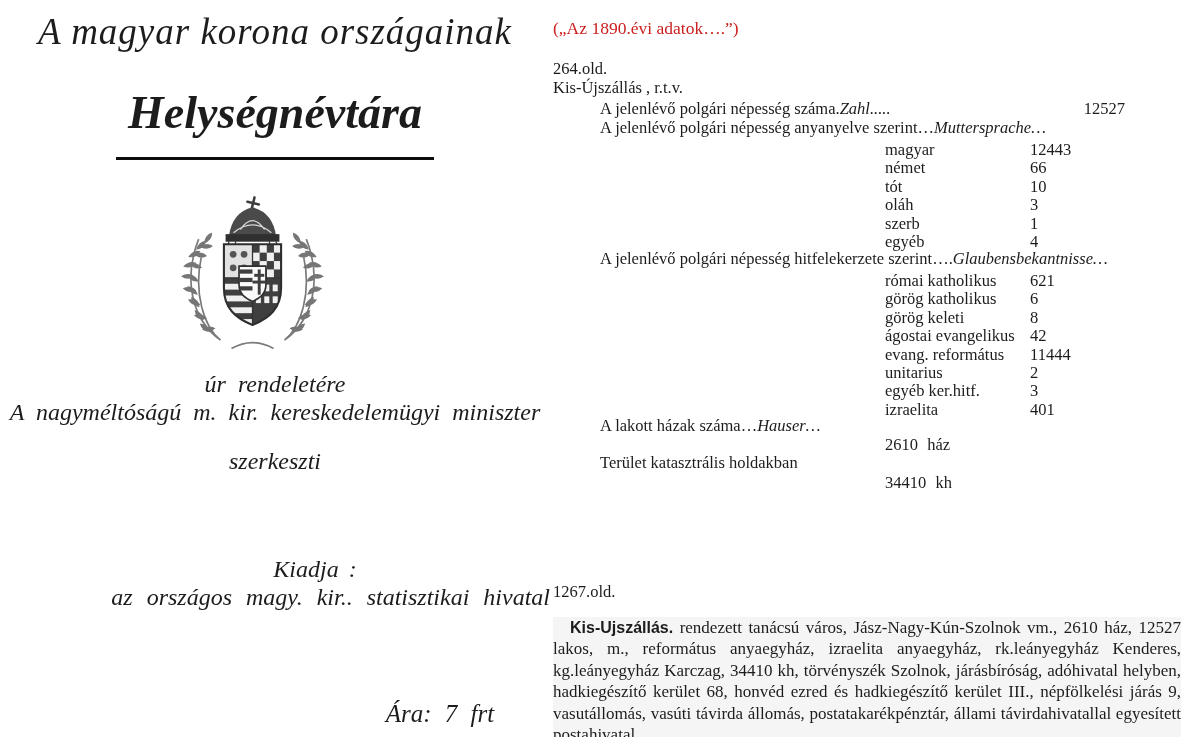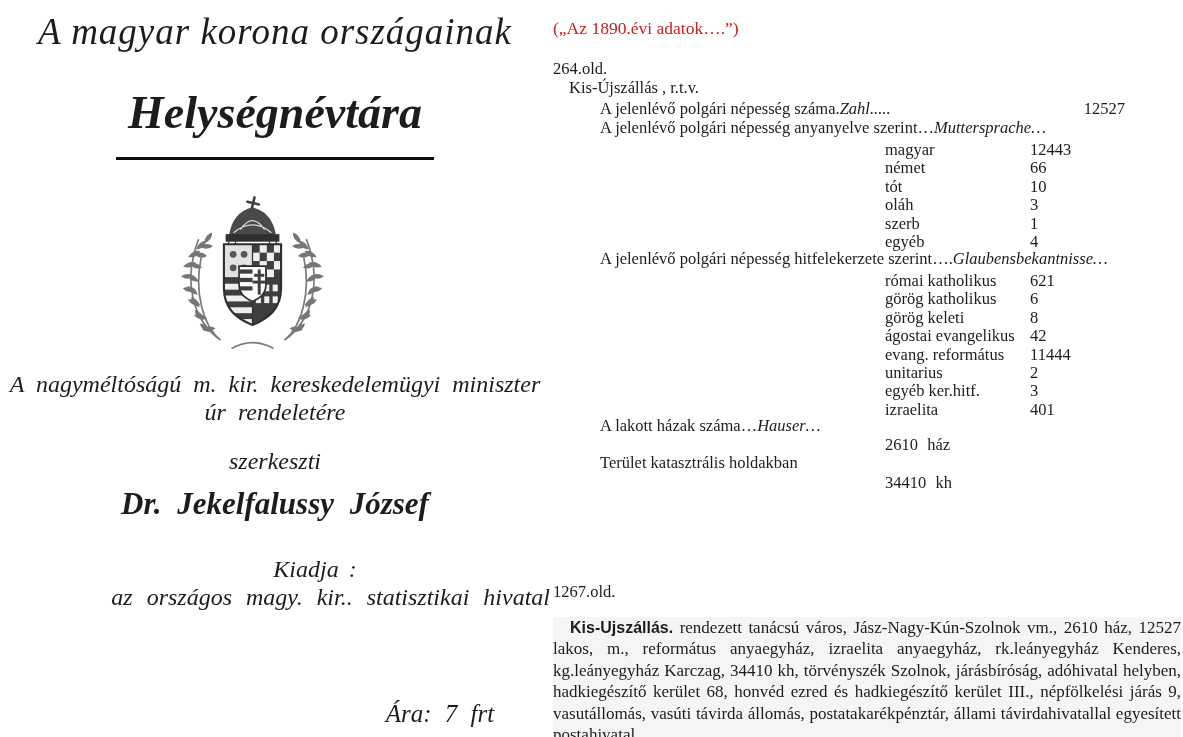--- a/index.html
+++ b/index.html
@@ -43,21 +43,21 @@
     position:absolute;top:700px;left:330px;width:220px;text-align:center;
     font-style:italic;font-size:25px;word-spacing:7px;white-space:nowrap;
   }
   
   .right-col{position:absolute;left:553px;top:0;width:630px;height:737px;font-size:16.5px;}
   .source-note{
     position:absolute;top:18px;left:0;color:#cc2020;font-size:17.5px;white-space:nowrap;
   }
   .page-ref{position:absolute;left:0;white-space:nowrap;}
   .ref-264{top:59px;}
-  .place-header{position:absolute;top:78px;left:16px;white-space:nowrap;}
+  .place-header{position:absolute;top:78px;left:0;white-space:nowrap;}
   .stat-line{position:absolute;left:47px;width:583px;display:flex;white-space:nowrap;}
   .pop-line{top:99px;}
   .lang-header{top:118px;}
   .rel-header{top:249px;}
   .houses-label{top:416px;}
   .area-label{top:453px;}
   .it{font-style:italic;}
   .far-value{margin-left:auto;margin-right:58px;}
   .subrows{position:absolute;left:0;width:630px;}
   .lang-rows{top:140px;}
@@ -182,27 +182,26 @@
       </g>
       <g stroke="#3f3f3f" stroke-width="3.5">
         <line x1="118" y1="92" x2="118" y2="122"></line>
         <line x1="112" y1="99" x2="124" y2="99"></line>
         <line x1="110" y1="107" x2="126" y2="107"></line>
       </g>
     </g>
   </svg>
 
   <div class="commission">
+    <div>úr  rendeletére</div>
     <div>A  nagyméltóságú  m. kir. kereskedelemügyi  miniszter</div>
-    <div>úr  rendeletére</div>
   </div>
 
   <div class="szerkeszti">szerkeszti</div>
 
-  <div class="editor-name">Dr. Jekelfalussy  József</div>
 
   <div class="kiadja">Kiadja :</div>
 
   <div class="publisher">az  országos  magy.  kir..  statisztikai  hivatal</div>
 
   <div class="price">Ára:  7  frt</div>
 </div>
 
 <div class="right-col">
 

